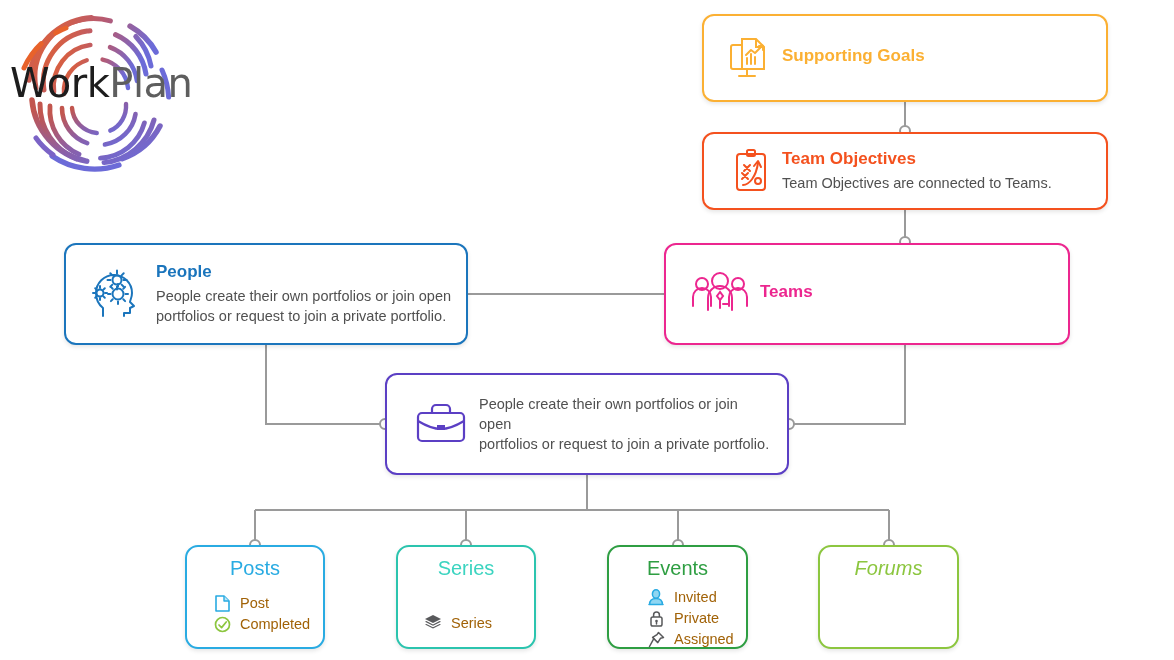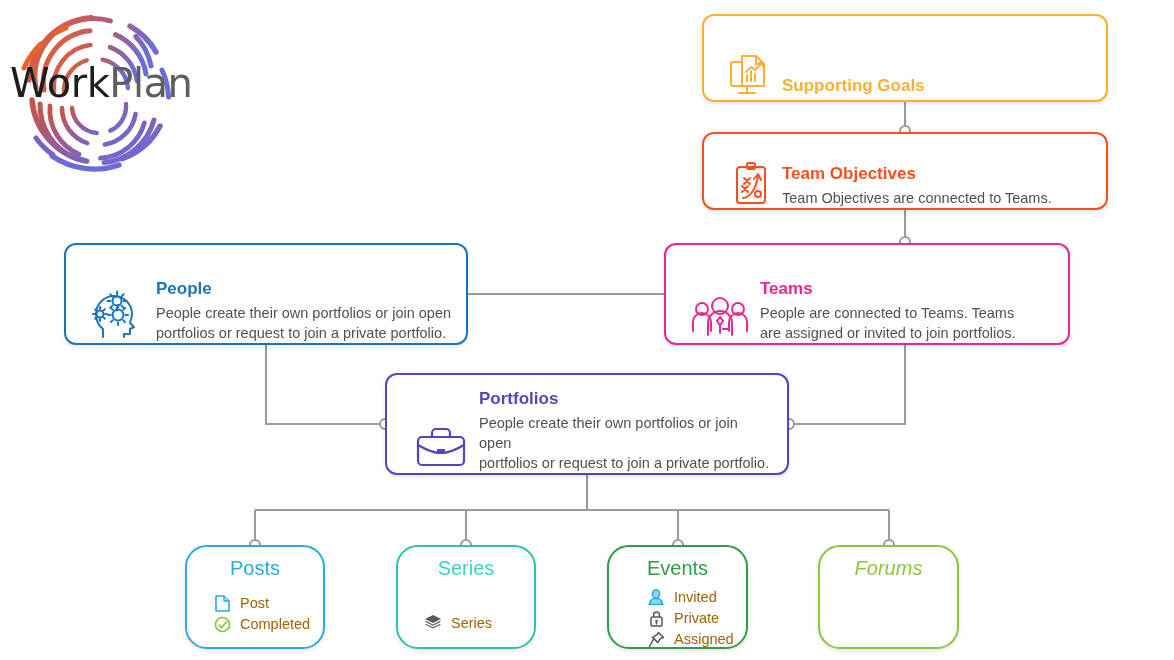--- a/index.html
+++ b/index.html
@@ -66,21 +66,21 @@
     box-sizing: border-box;
     background: #ffffff;
     border: 2px solid #cccccc;
     border-radius: 12px;
     z-index: 2;
     box-shadow: 0 2px 4px rgba(0,0,0,0.10);
   }
   .card-inner {
     display: flex;
     flex-direction: row;
-    align-items: flex-end;
+    align-items: center;
     height: 100%;
     box-sizing: border-box;
   }
   .card-icon {
     flex: 0 0 auto;
     display: flex;
     align-items: center;
     justify-content: center;
   }
   .card-body {
@@ -125,21 +125,21 @@
   #card-portfolios .card-title { color: #5B3FC4; }
   #card-portfolios .card-inner { padding: 0 14px 0 16px; }
   #card-portfolios .card-icon { width: 76px; }
 
   
   .leaf-card {
     position: absolute;
     box-sizing: border-box;
     background: #ffffff;
     border: 2px solid #cccccc;
-    border-radius: 22px;
+    border-radius: 13px;
     z-index: 2;
     box-shadow: 0 2px 4px rgba(0,0,0,0.10);
     padding: 8px 0 0 0;
   }
   .leaf-title {
     text-align: center;
     font-size: 20px;
     font-weight: 400;
     line-height: 26px;
     margin-bottom: 6px;
@@ -306,24 +306,20 @@
           <path d="M42 36 v-9 a9 9 0 0 1 18 0 v9" stroke-linecap="round"></path>
           <circle cx="33" cy="11" r="8"></circle>
           <path d="M21 40 v-12 a12 12 0 0 1 24 0 v12" stroke-linecap="round"></path>
           <path d="M33 22 l-3 4 l3 4 l3 -4 z"></path>
           <path d="M33 30 v8" stroke-linecap="round"></path>
           <path d="M36 34 h5" stroke-linecap="round"></path>
         </svg>
       </div>
       <div class="card-body">
         <div class="card-title">Teams</div>
-        <div class="card-desc">
-          <span>People are connected to Teams. Teams</span><br>
-          <span>are assigned or invited to join portfolios.</span>
-        </div>
       </div>
     </div>
   </div>
 
   <div class="card" id="card-people">
     <div class="card-inner">
       <div class="card-icon">
         <svg width="64" height="56" viewBox="0 0 64 56" fill="none" stroke="#1B75BC" stroke-width="2">
           <path d="M18 50 v-8 c-5 -4 -7 -9 -7 -15 a18 18 0 0 1 36 0 c0 5 -2 7 -2 9 l4 4 l-4 2 v5 h-6 v3" stroke-linejoin="round" stroke-linecap="round"></path>
           <circle cx="32" cy="14" r="4.5"></circle>
@@ -348,21 +344,20 @@
     <div class="card-inner">
       <div class="card-icon">
         <svg width="58" height="50" viewBox="0 0 58 50" fill="none" stroke="#5B3FC4" stroke-width="2.2">
           <rect x="6" y="14" width="46" height="28" rx="4"></rect>
           <path d="M20 14 v-4 a4 4 0 0 1 4 -4 h10 a4 4 0 0 1 4 4 v4" stroke-linejoin="round"></path>
           <path d="M6 22 c10 6 16 8 23 8 c7 0 13 -2 23 -8" stroke-linejoin="round"></path>
           <rect x="25" y="26" width="8" height="5" fill="#5B3FC4" stroke="none"></rect>
         </svg>
       </div>
       <div class="card-body">
-        <div class="card-title">Portfolios</div>
         <div class="card-desc">
           <span>People create their own portfolios or join open</span><br>
           <span>portfolios or request to join a private portfolio.</span>
         </div>
       </div>
     </div>
   </div>
 
   <div class="leaf-card" id="card-posts">
     <div class="leaf-title">Posts</div>

